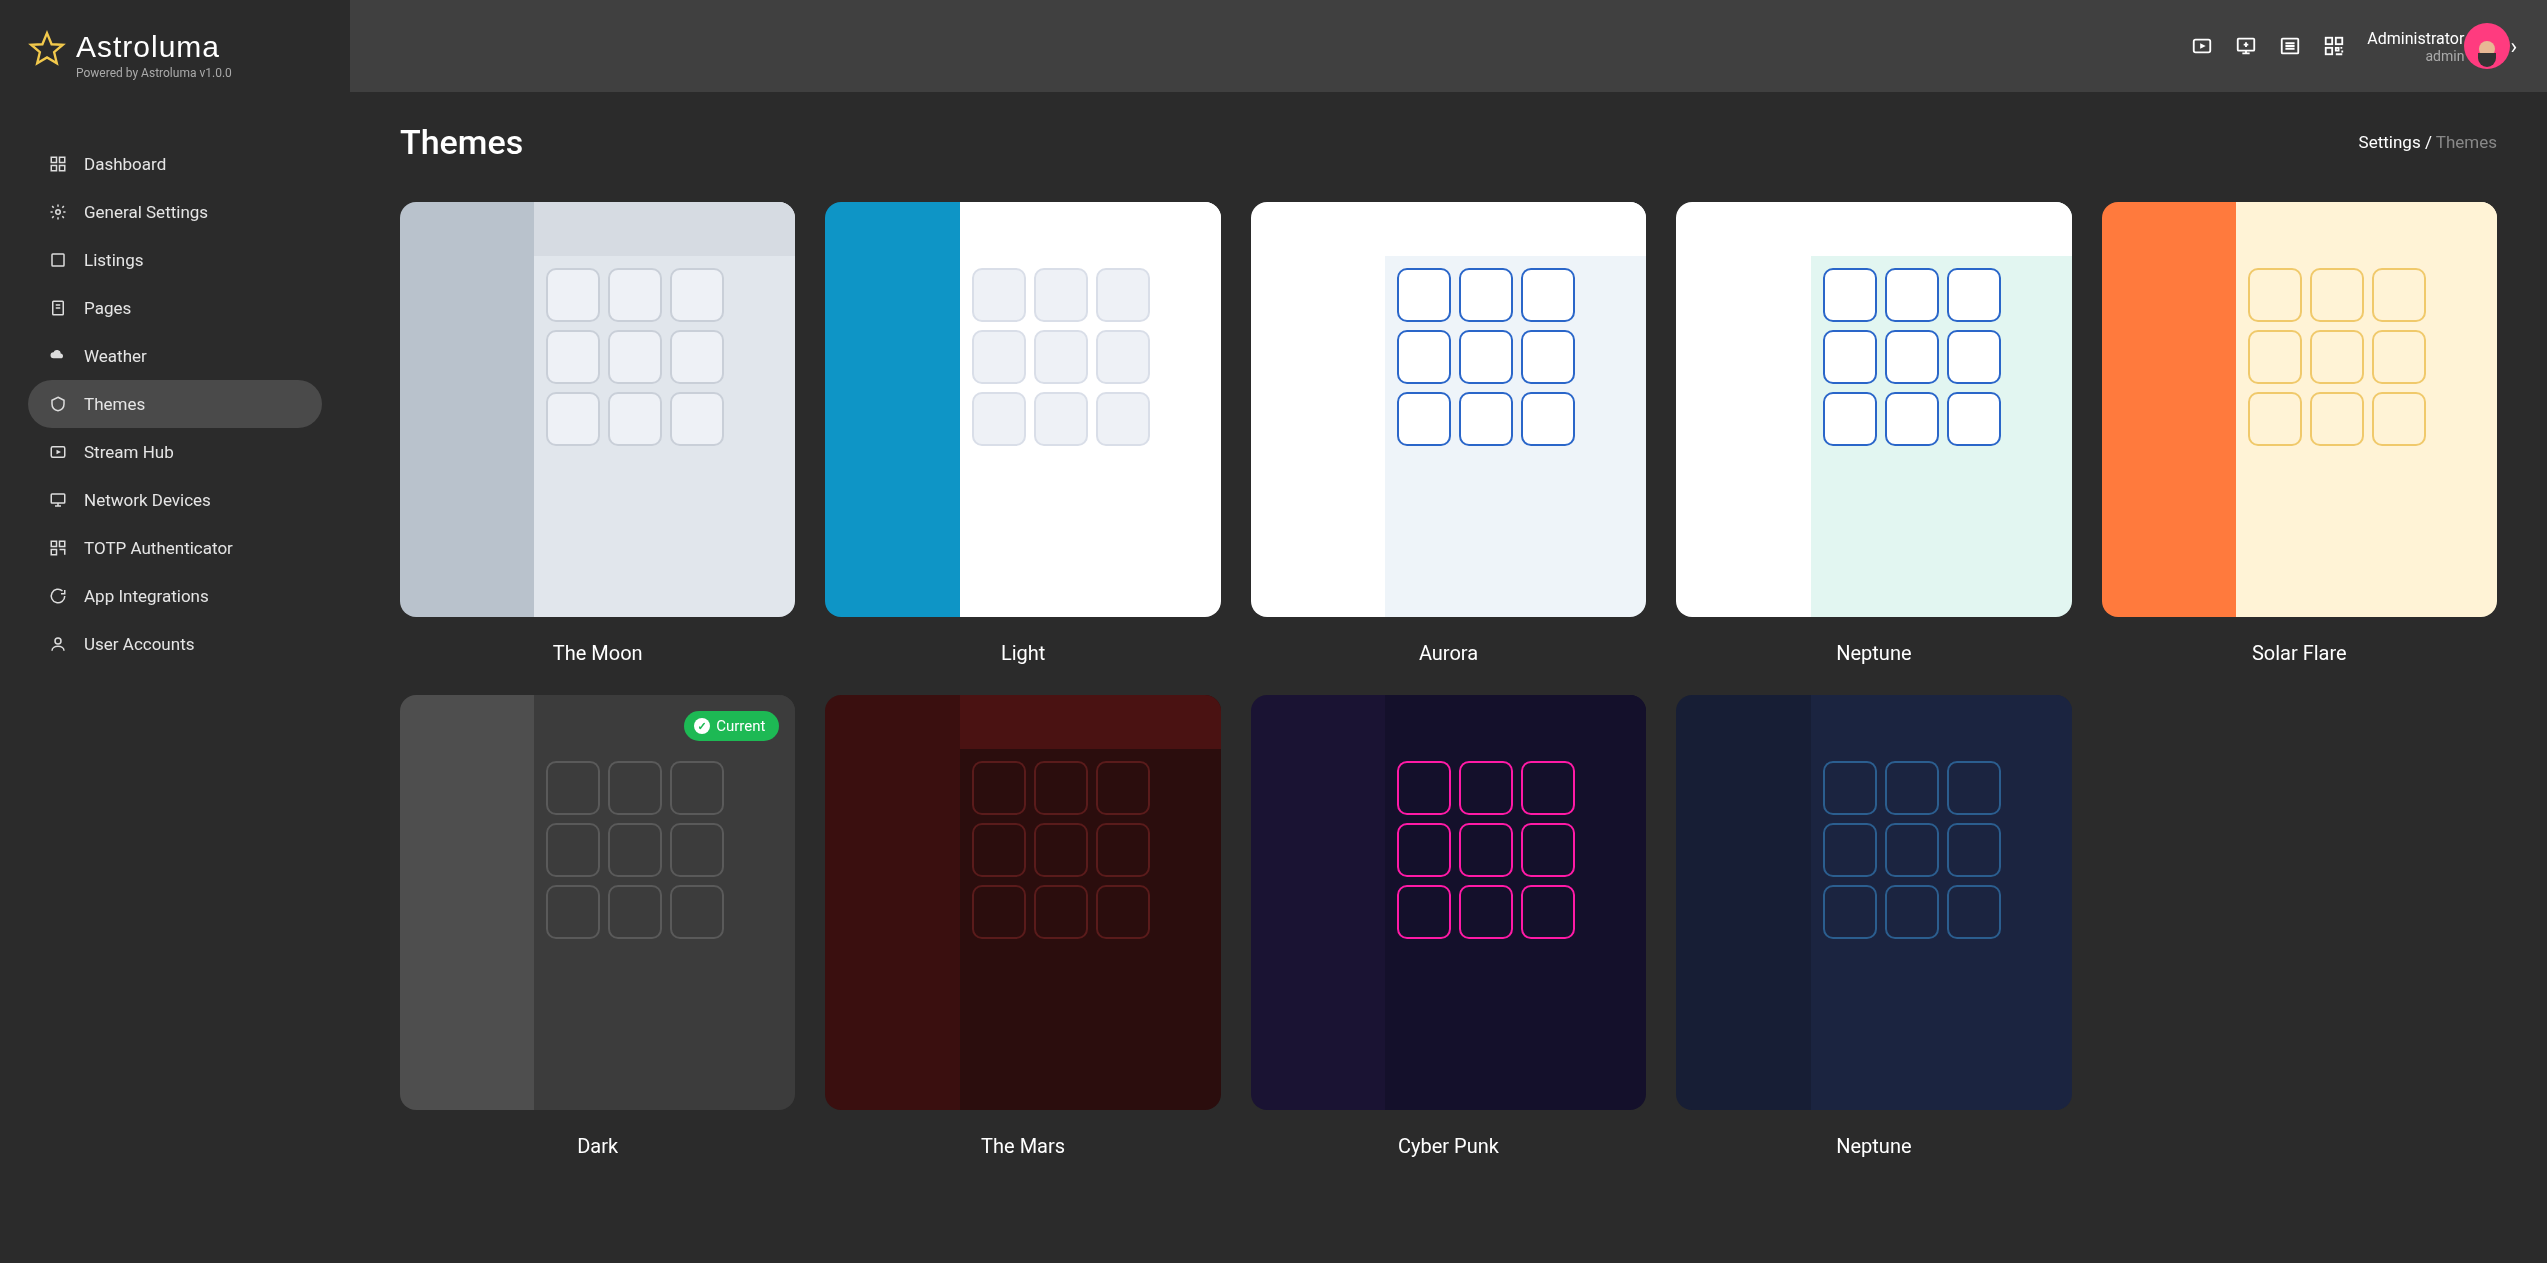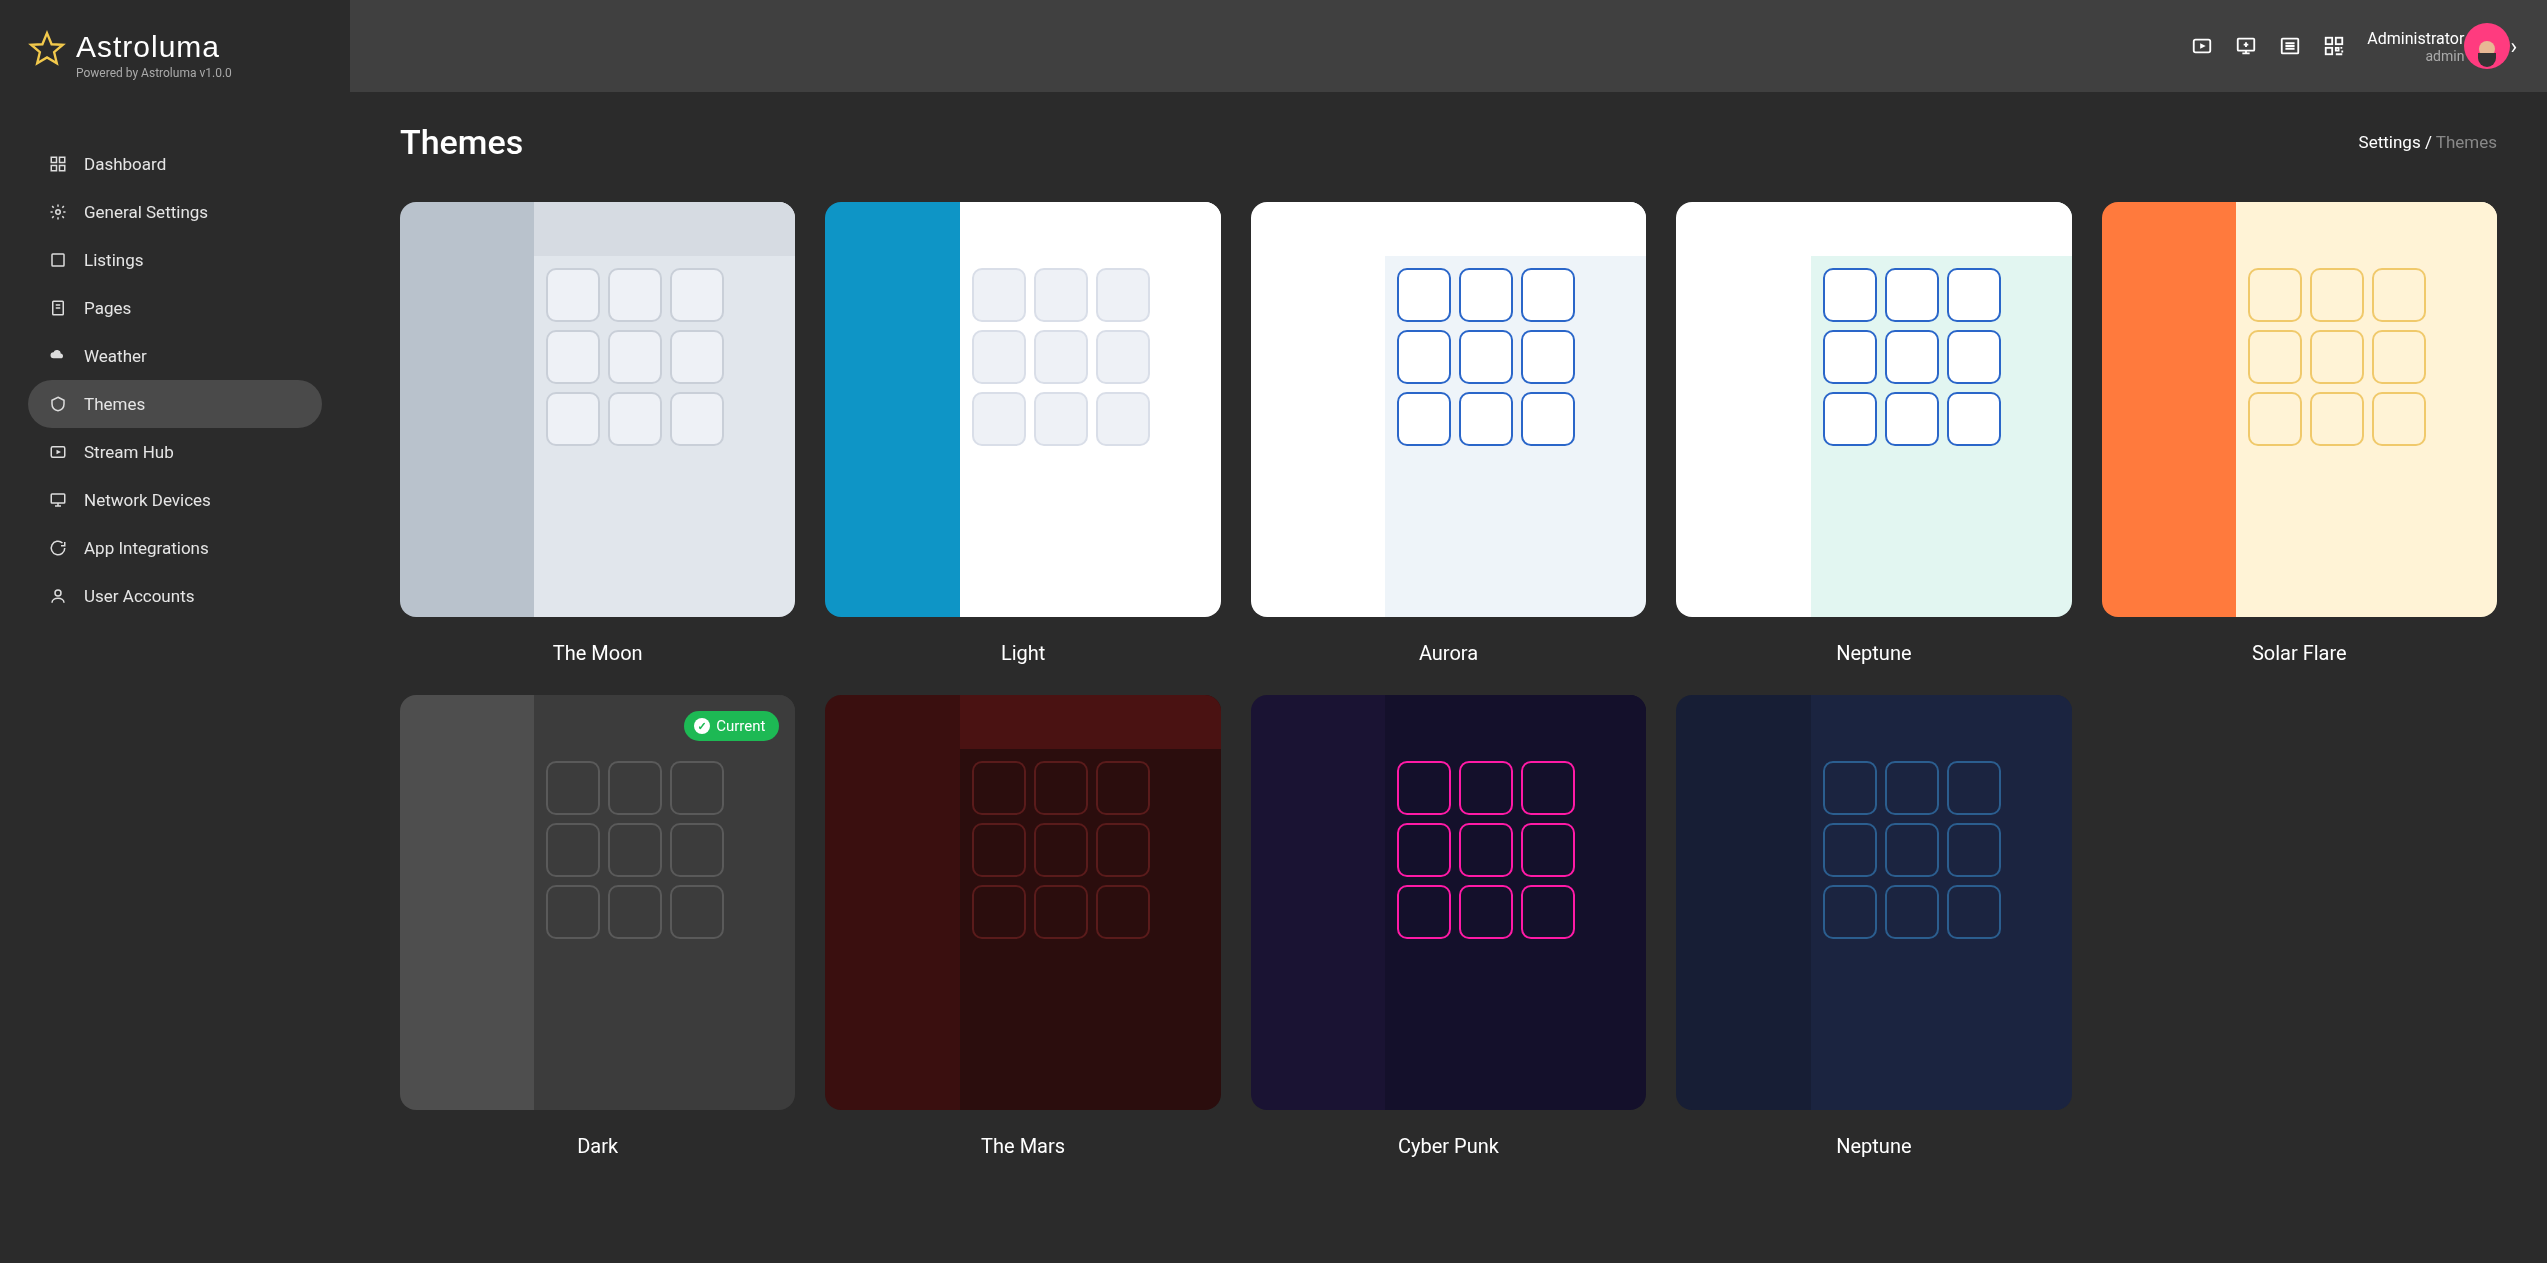--- a/index.html
+++ b/index.html
@@ -128,20 +128,31 @@
             <svg viewBox="0 0 24 24" width="18" height="18" fill="none" stroke="#ddd" stroke-width="2">
               <rect x="3" y="4" width="18" height="12" rx="1"></rect>
               <path d="M8 20h8M12 16v4"></path>
             </svg>
           </span>
           <span>Network Devices</span>
         </div>
         <div class="nav-item">
           <span class="icon">
             <svg viewBox="0 0 24 24" width="18" height="18" fill="none" stroke="#ddd" stroke-width="2">
+              <rect x="3" y="3" width="7" height="7"></rect>
+              <rect x="14" y="3" width="7" height="7"></rect>
+              <rect x="3" y="14" width="7" height="7"></rect>
+              <path d="M14 14h7v7"></path>
+            </svg>
+          </span>
+          <span>TOTP Authenticator</span>
+        </div>
+        <div class="nav-item">
+          <span class="icon">
+            <svg viewBox="0 0 24 24" width="18" height="18" fill="none" stroke="#ddd" stroke-width="2">
               <path d="M21 12a9 9 0 11-3-6.7M21 4v5h-5"></path>
             </svg>
           </span>
           <span>App Integrations</span>
         </div>
         <div class="nav-item">
           <span class="icon">
             <svg viewBox="0 0 24 24" width="18" height="18" fill="none" stroke="#ddd" stroke-width="2">
               <circle cx="12" cy="8" r="4"></circle>
               <path d="M4 21c0-4 4-6 8-6s8 2 8 6"></path>

